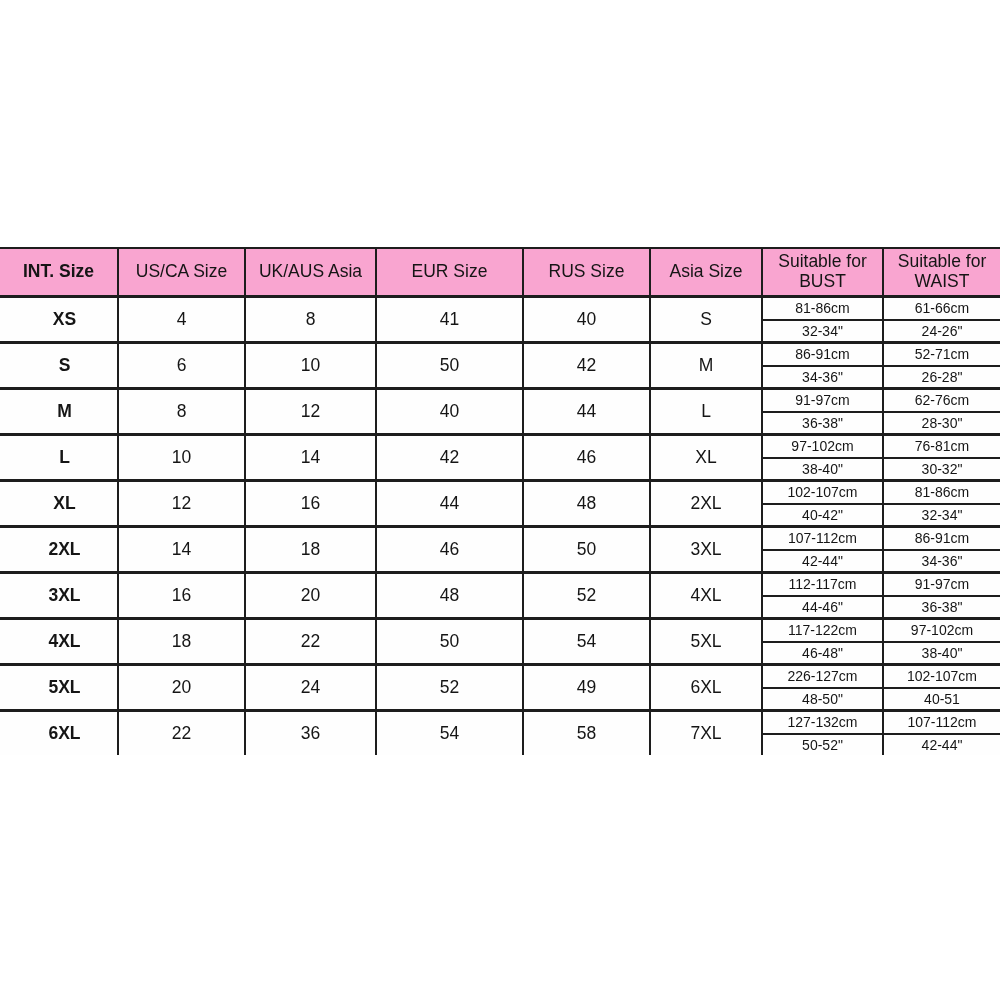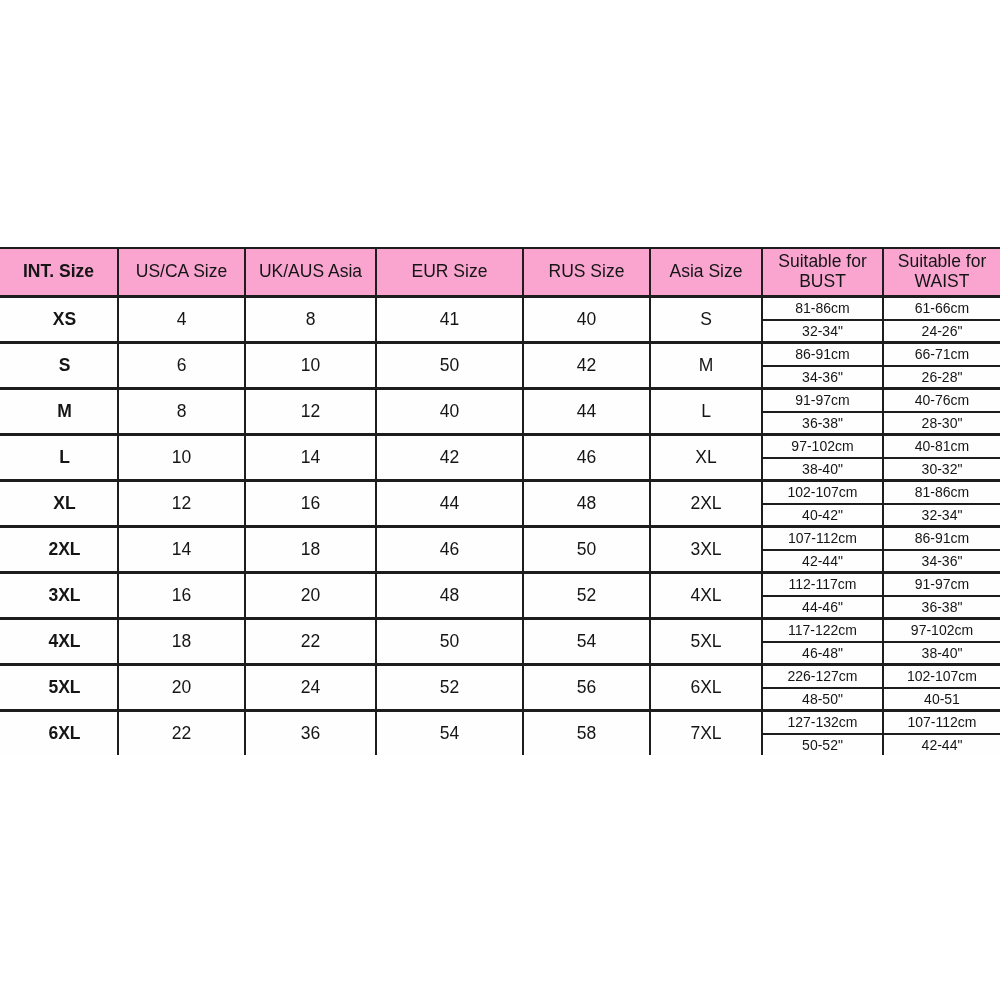--- a/index.html
+++ b/index.html
@@ -95,61 +95,61 @@
           <td>42</td>
           <td>M</td>
           <td>
             <div class="split">
               <div class="sub top">86-91cm</div>
               <div class="sub">34-36"</div>
             </div>
           </td>
           <td>
             <div class="split">
-              <div class="sub top">66-71cm</div>
+              <div class="sub top">52-71cm</div>
               <div class="sub">26-28"</div>
             </div>
           </td>
         </tr>
         <tr>
           <td class="c-int">M</td>
           <td>8</td>
           <td>12</td>
           <td>40</td>
           <td>44</td>
           <td>L</td>
           <td>
             <div class="split">
               <div class="sub top">91-97cm</div>
               <div class="sub">36-38"</div>
             </div>
           </td>
           <td>
             <div class="split">
-              <div class="sub top">40-76cm</div>
+              <div class="sub top">62-76cm</div>
               <div class="sub">28-30"</div>
             </div>
           </td>
         </tr>
         <tr>
           <td class="c-int">L</td>
           <td>10</td>
           <td>14</td>
           <td>42</td>
           <td>46</td>
           <td>XL</td>
           <td>
             <div class="split">
               <div class="sub top">97-102cm</div>
               <div class="sub">38-40"</div>
             </div>
           </td>
           <td>
             <div class="split">
-              <div class="sub top">40-81cm</div>
+              <div class="sub top">76-81cm</div>
               <div class="sub">30-32"</div>
             </div>
           </td>
         </tr>
         <tr>
           <td class="c-int">XL</td>
           <td>12</td>
           <td>16</td>
           <td>44</td>
           <td>48</td>
@@ -225,21 +225,21 @@
               <div class="sub top">97-102cm</div>
               <div class="sub">38-40"</div>
             </div>
           </td>
         </tr>
         <tr>
           <td class="c-int">5XL</td>
           <td>20</td>
           <td>24</td>
           <td>52</td>
-          <td>56</td>
+          <td>49</td>
           <td>6XL</td>
           <td>
             <div class="split">
               <div class="sub top">226-127cm</div>
               <div class="sub">48-50"</div>
             </div>
           </td>
           <td>
             <div class="split">
               <div class="sub top">102-107cm</div>

